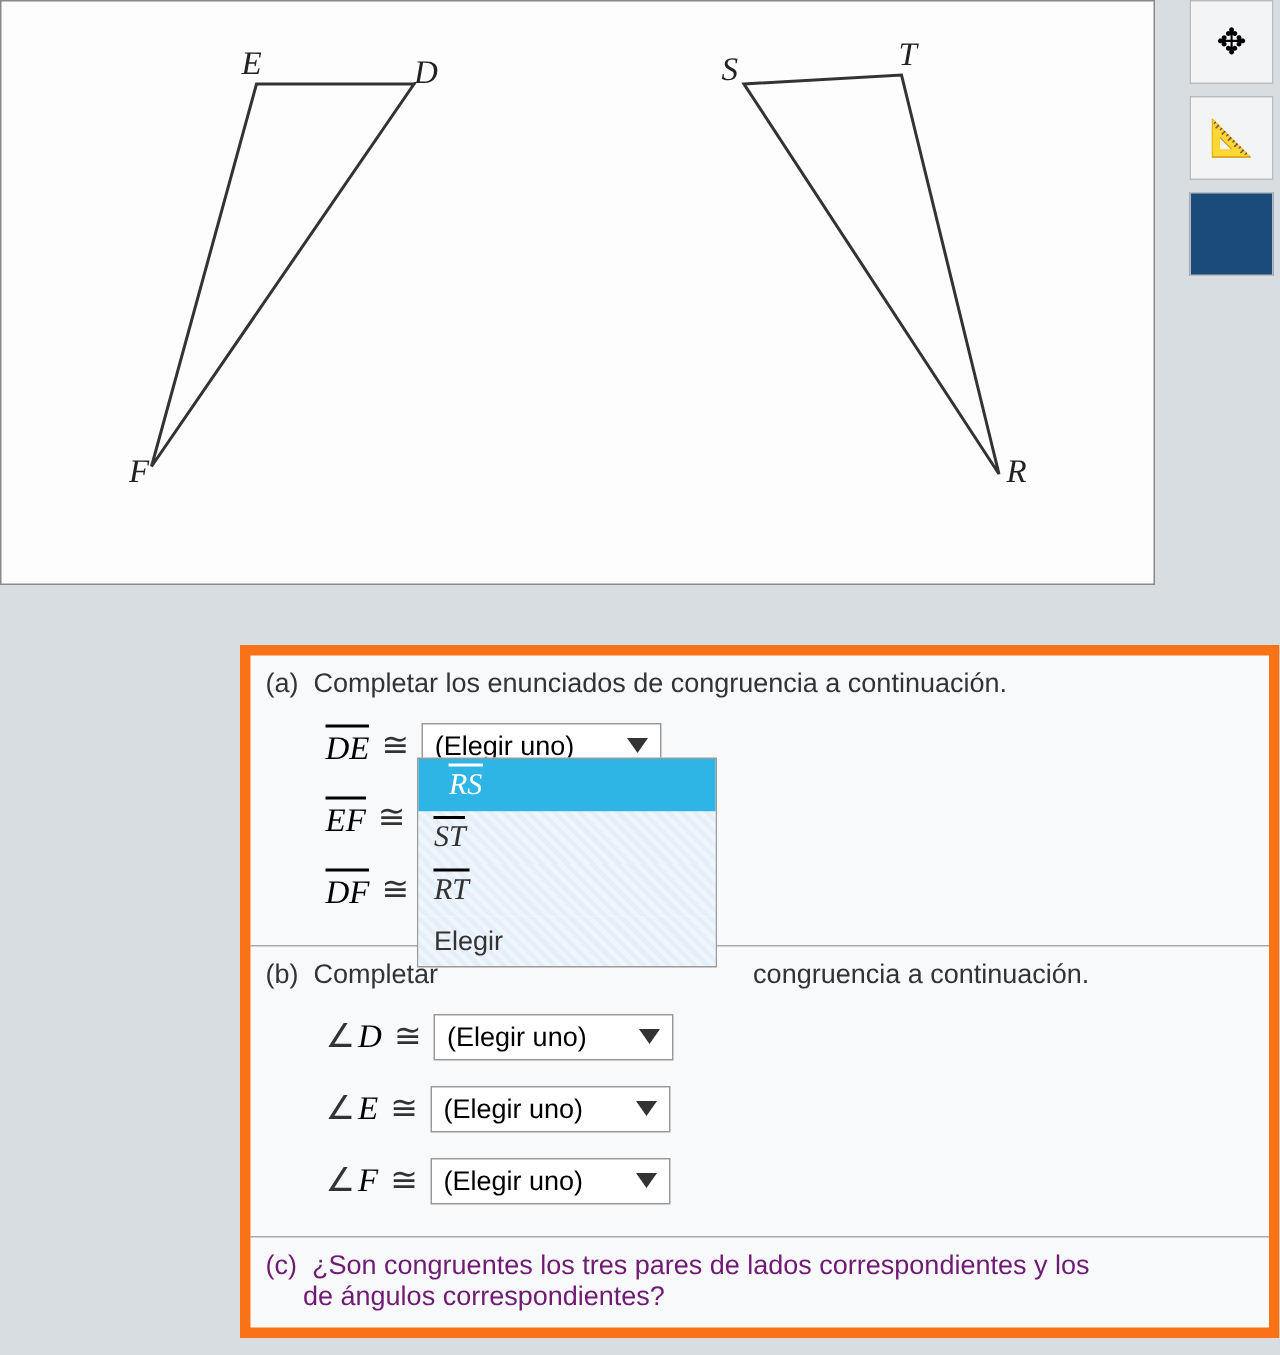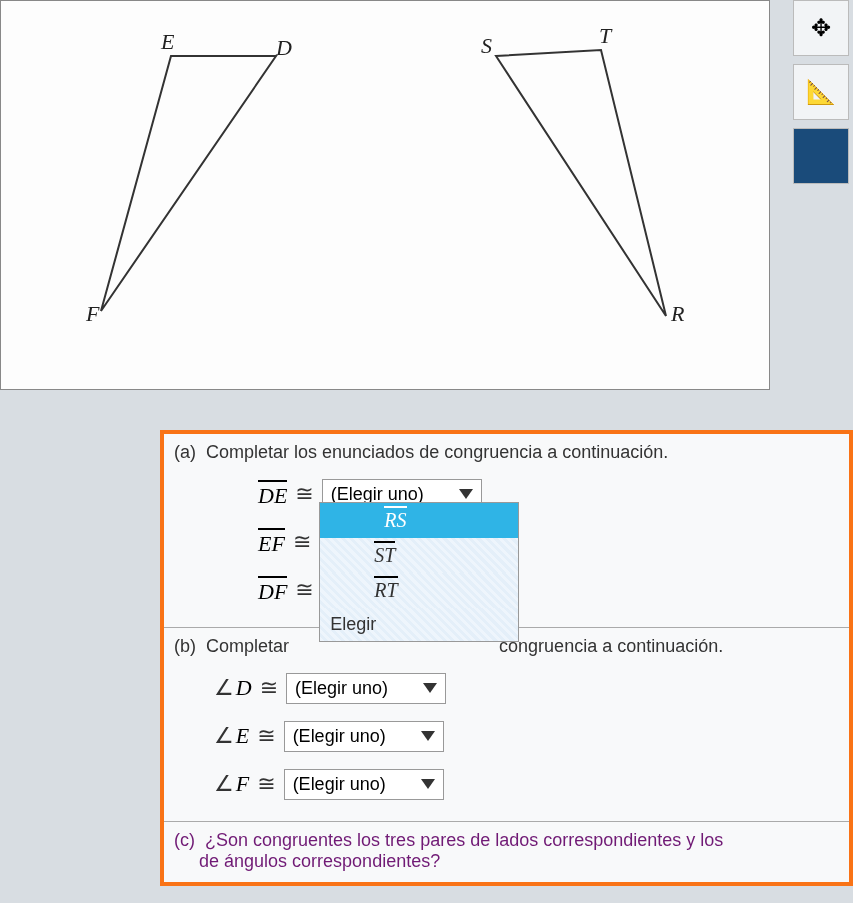--- a/index.html
+++ b/index.html
@@ -21,21 +21,21 @@
     }
     .triangle-label {
       position: absolute;
       font-family: 'Times New Roman', serif;
       font-style: italic;
       font-size: 22px;
       color: #222;
     }
     .questions-panel {
       background: #f8f9fa;
-      border: 4px solid #f97316;
+      border: 7px solid #f97316;
       margin-left: 160px;
       width: 693px;
     }
     .section {
       border-bottom: 1px solid #aaa;
       padding: 8px 10px 10px 10px;
       font-size: 18px;
       color: #333;
     }
     .section-title {
@@ -52,21 +52,20 @@
       font-family: 'Times New Roman', serif;
       font-style: italic;
       font-size: 22px;
       position: relative;
       display: inline-block;
       color: #000;
     }
     .overline {
       border-top: 2px solid #000;
       padding-top: 1px;
-      margin-left: 44px;
     }
     .congruent-symbol {
       font-family: 'Times New Roman', serif;
       font-size: 22px;
       margin: 0 8px;
     }
     .dropdown-closed {
       background: #fff;
       border: 1px solid #999;
       padding: 4px 8px;

